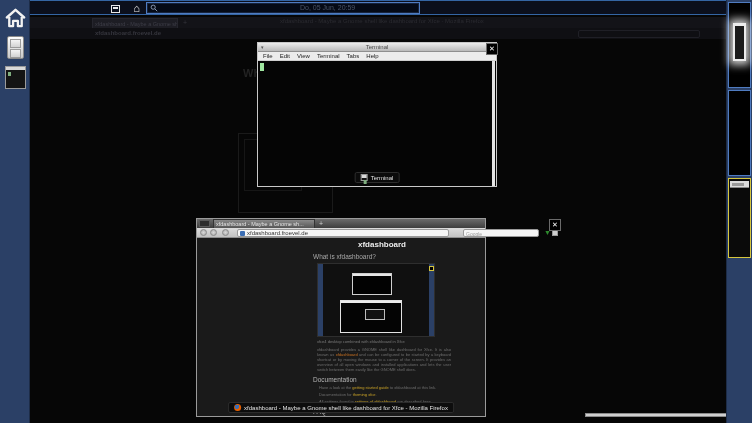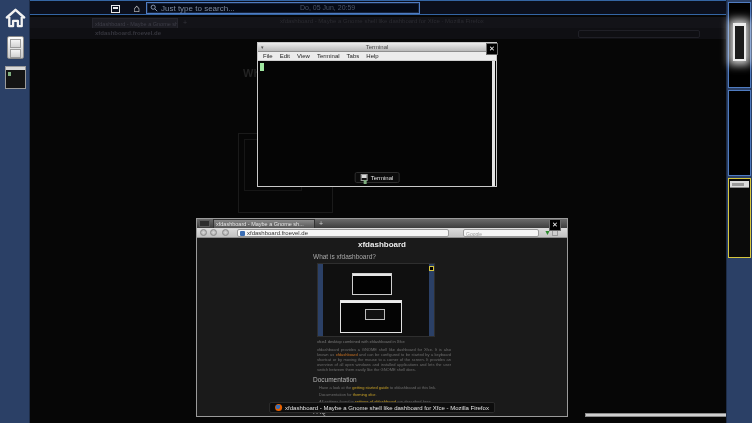--- a/index.html
+++ b/index.html
@@ -90,21 +90,21 @@
   .t-title { position:absolute; left:0; right:0; top:1px; text-align:center; font-size:6px; color:#4a4a4a; }
   .t-shade { position:absolute; left:3px; top:1px; font-size:5px; color:#555; }
   .t-menubar { height:9px; background:#ececec; display:flex; gap:7px; align-items:center;
     padding-left:5px; border-bottom:1px solid #cfcfcf; }
   .t-menubar span { font-size:6px; color:#1c1c1c; cursor:pointer; }
   .t-content { position:relative; height:125px; background:#050505; }
   .t-cursor { position:absolute; left:2px; top:2px; width:4px; height:8px; background:#9fe6a0; }
   .t-scroll { position:absolute; right:1px; top:0; width:3px; height:100%; background:#e4e4e4; }
 
   
-  .firefox { position:absolute; left:196px; top:218px; width:372px; height:199px;
+  .firefox { position:absolute; left:196px; top:218px; width:290px; height:199px;
     border:1px solid #9a9a9a; background:#1a1a1a; z-index:10; cursor:pointer; }
   .f-tabstrip { height:9px; background:linear-gradient(#6b6b6b,#3e3e3e); position:relative; }
   .f-menu-btn { position:absolute; left:2px; top:1px; width:11px; height:7px; background:#2d2d2d;
     border:1px solid #5a5a5a; cursor:pointer; }
   .f-tab { position:absolute; left:16px; top:0; width:102px; height:9px;
     background:linear-gradient(#8a8a8a,#565656); border:1px solid #333; border-bottom:none;
     font-size:5.5px; color:#e4e4e4; overflow:hidden; white-space:nowrap; padding:1px 2px 0 2px; cursor:pointer; }
   .f-newtab { position:absolute; left:122px; top:1px; font-size:7px; color:#d0d0d0; cursor:pointer; }
   .f-navstrip { height:10px; background:linear-gradient(#dcdcdc,#c2c2c2); position:relative;
     border-bottom:1px solid #8f8f8f; }
@@ -244,21 +244,20 @@
       <span class="win-glyph"></span>
     </div>
     <div class="tb-btn tb-btn-home">
       <span>⌂</span>
     </div>
     <div class="searchbox">
       <svg width="8" height="8" viewBox="0 0 10 10">
         <circle cx="4" cy="4" r="2.6" fill="none" stroke="#8b9bb4" stroke-width="1.2"></circle>
         <line x1="6" y1="6" x2="9" y2="9" stroke="#8b9bb4" stroke-width="1.2"></line>
       </svg>
-      <input type="text" placeholder="Just type to search..." style="">
     </div>
   </div>
 
   <div class="sidebar-left">
     <div class="ql-item ql-home">
       <svg width="23" height="23" viewBox="0 0 24 24">
         <path d="M3 11 L12 3 L21 11" fill="none" stroke="#f2f2f2" stroke-width="2.6" stroke-linecap="round" stroke-linejoin="round"></path>
         <path d="M5.5 10.5 V20 H9.5 V14.5 H14.5 V20 H18.5 V10.5" fill="none" stroke="#f2f2f2" stroke-width="2.4" stroke-linejoin="round"></path>
       </svg>
     </div>

